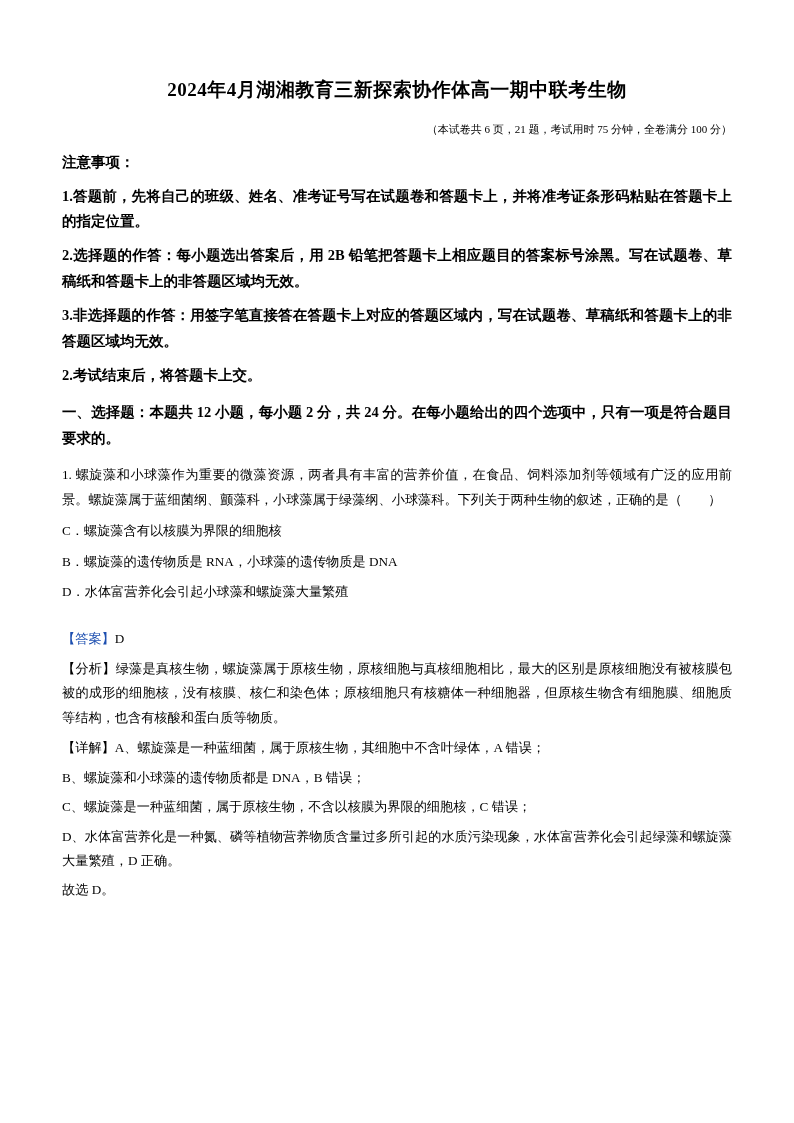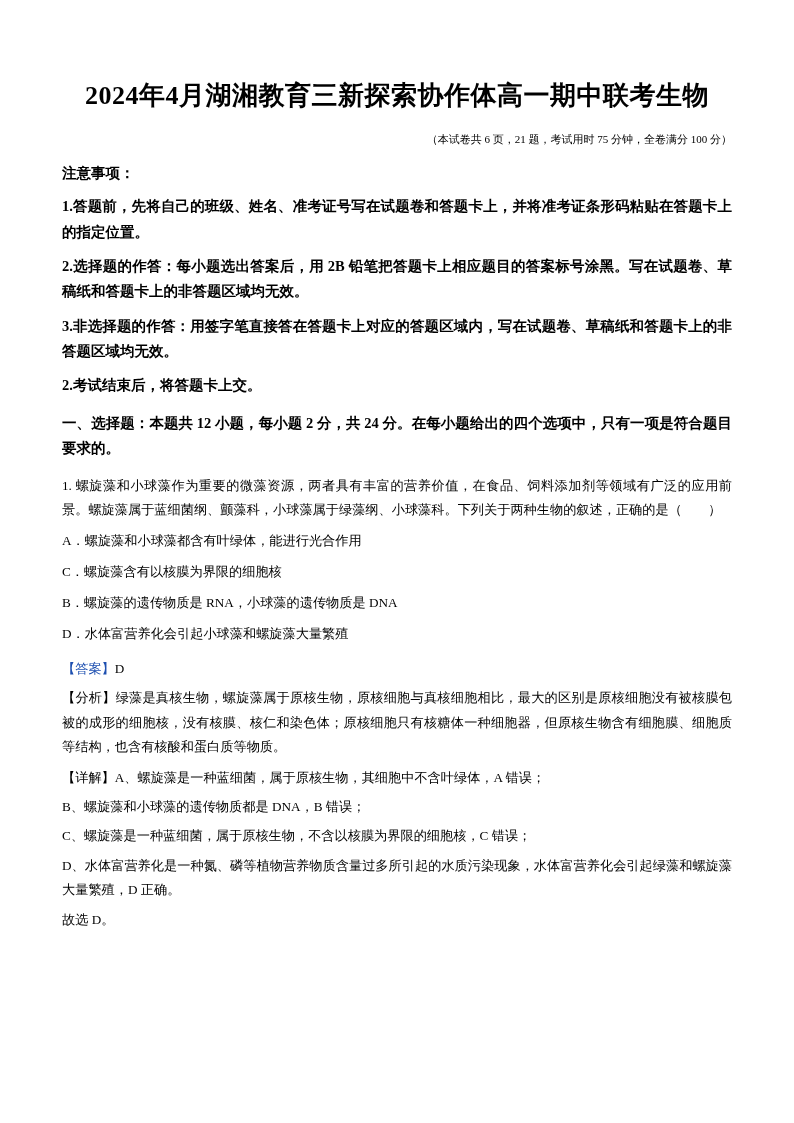--- a/index.html
+++ b/index.html
@@ -16,21 +16,21 @@
   }
   .page {
     box-sizing: border-box;
     width: 794px;
     height: 1123px;
     padding: 58px 62px 40px 62px;
     position: relative;
   }
   .doc-title {
     text-align: center;
-    font-size: 26px;
+    font-size: 19px;
     font-weight: bold;
     letter-spacing: 0.5px;
     margin: 18px 0 0 0;
     line-height: 1.5;
   }
   .doc-subtitle {
     text-align: right;
     font-size: 11px;
     margin: 16px 0 0 0;
     line-height: 1.6;
@@ -61,21 +61,21 @@
     line-height: 1.85;
     text-align: justify;
   }
   .q-option {
     font-size: 13.2px;
     margin: 7px 0 0 0;
     line-height: 1.8;
   }
   .answer-line {
     font-size: 13.2px;
-    margin: 11px 0 0 0;
+    margin: 23px 0 0 0;
     line-height: 1.8;
   }
   .tag {
     color: #1d4fb0;
   }
   .analysis-label {
     font-size: 13.2px;
     margin: 10px 0 0 0;
     line-height: 1.8;
   }
@@ -105,21 +105,20 @@
 
   <p class="notice-item">1.答题前，先将自己的班级、姓名、准考证号写在试题卷和答题卡上，并将准考证条形码粘贴在答题卡上的指定位置。</p>
   <p class="notice-item">2.选择题的作答：每小题选出答案后，用 2B 铅笔把答题卡上相应题目的答案标号涂黑。写在试题卷、草稿纸和答题卡上的非答题区域均无效。</p>
   <p class="notice-item">3.非选择题的作答：用签字笔直接答在答题卡上对应的答题区域内，写在试题卷、草稿纸和答题卡上的非答题区域均无效。</p>
   <p class="notice-item">2.考试结束后，将答题卡上交。</p>
 
   <p class="section-heading">一、选择题：本题共 12 小题，每小题 2 分，共 24 分。在每小题给出的四个选项中，只有一项是符合题目要求的。</p>
 
   <p class="q-stem"><span>1.</span> <span>螺旋藻和小球藻作为重要的微藻资源，两者具有丰富的营养价值，在食品、饲料添加剂等领域有广泛的应用前景。螺旋藻属于蓝细菌纲、颤藻科，小球藻属于绿藻纲、小球藻科。下列关于两种生物的叙述，正确的是（　　）</span></p>
 
-  <p class="q-option">A．螺旋藻和小球藻都含有叶绿体，能进行光合作用</p>
   <p class="q-option">C．螺旋藻含有以核膜为界限的细胞核</p>
   <p class="q-option">B．螺旋藻的遗传物质是 RNA，小球藻的遗传物质是 DNA</p>
   <p class="q-option">D．水体富营养化会引起小球藻和螺旋藻大量繁殖</p>
 
   <p class="answer-line"><span class="tag">【答案】</span><span>D</span></p>
 
 
   <p class="para"><span>【分析】</span><span>绿藻是真核生物，螺旋藻属于原核生物，原核细胞与真核细胞相比，最大的区别是原核细胞没有被核膜包被的成形的细胞核，没有核膜、核仁和染色体；原核细胞只有核糖体一种细胞器，但原核生物含有细胞膜、细胞质等结构，也含有核酸和蛋白质等物质。</span></p>
 
   <p class="para"><span>【详解】</span><span>A、螺旋藻是一种蓝细菌，属于原核生物，其细胞中不含叶绿体，A 错误；</span></p>

